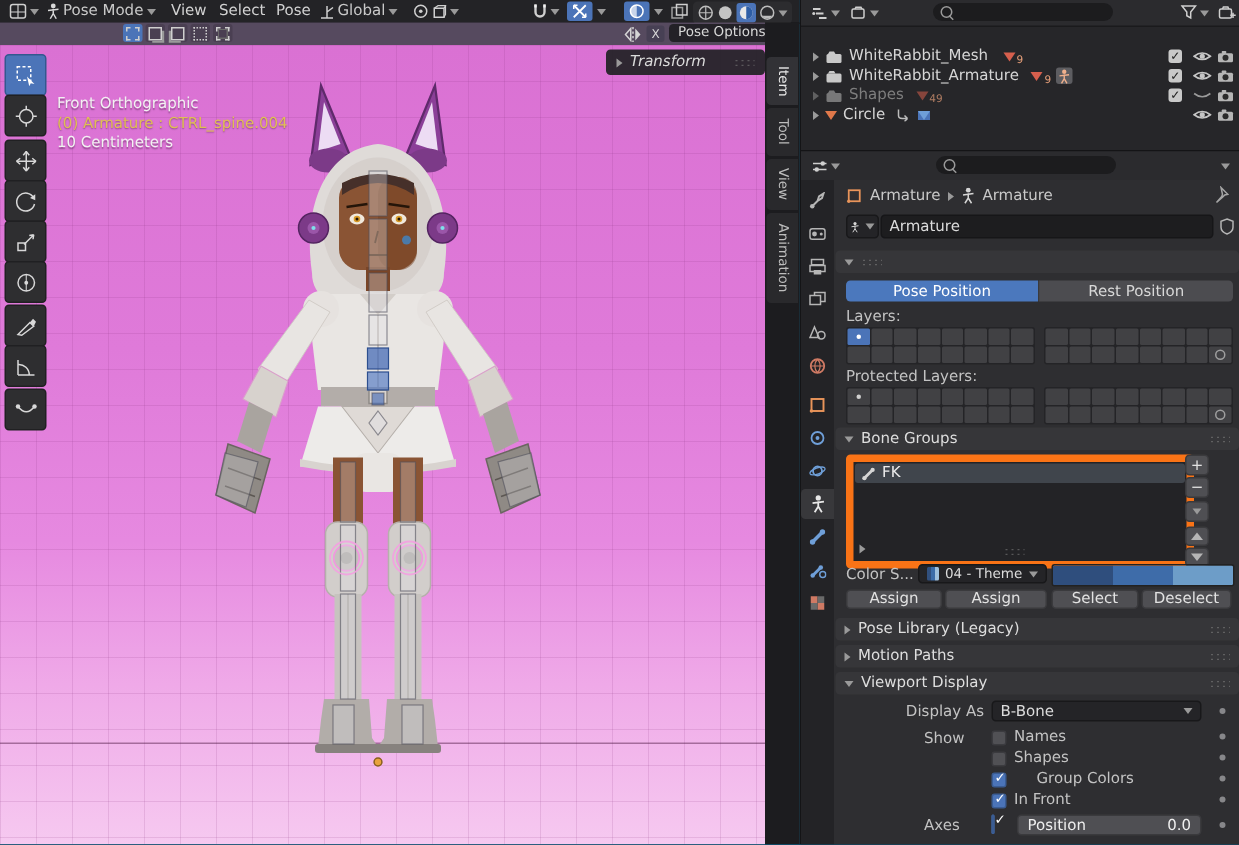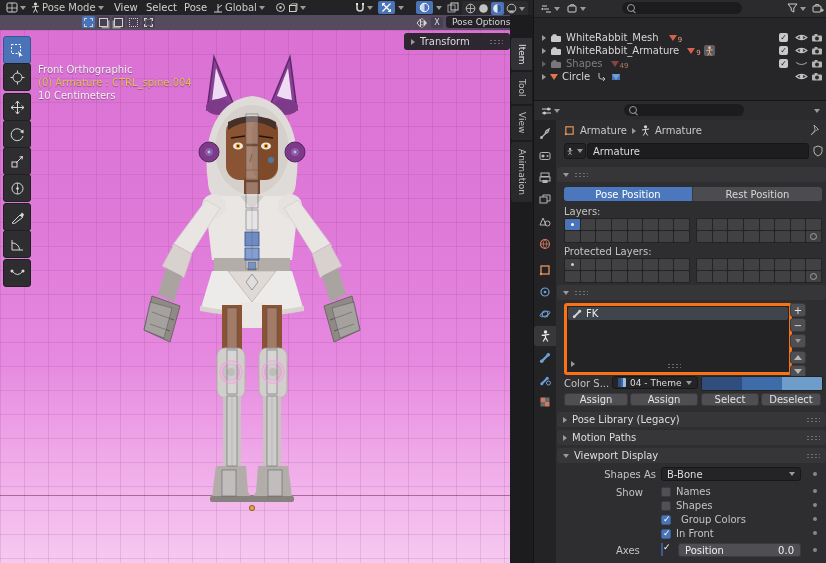--- a/index.html
+++ b/index.html
@@ -71,21 +71,21 @@
   .field{background:#1d1d1f;border:1px solid #161618;border-radius:3px;color:#dcdcdc;display:flex;align-items:center;padding:0 5px;box-sizing:border-box;}
   .drop{background:#242427;border:1px solid #18181a;border-radius:3px;color:#dcdcdc;display:flex;align-items:center;padding:0 5px;gap:4px;box-sizing:border-box;}
   .toggleL{background:#4b78bd;color:#fff;border-radius:3px 0 0 3px;display:flex;align-items:center;justify-content:center;}
   .toggleR{background:#4c4c50;color:#d8d8d8;border-radius:0 3px 3px 0;display:flex;align-items:center;justify-content:center;border-left:1px solid #3a3a3d;}
   .lgrid{display:grid;grid-template-columns:repeat(8,1fr);grid-template-rows:11px 11px;gap:1px;background:#242427;padding:1px;border-radius:2px;}
   .layer-cell{background:#414144;border-radius:1px;position:relative;}
   .layer-cell.on{background:#4b74b8;}
   .layer-cell.on::after{content:"";position:absolute;left:50%;top:50%;width:3px;height:3px;margin:-1.5px;border-radius:50%;background:#fff;}
   .layer-cell.dot::after{content:"";position:absolute;left:50%;top:50%;width:3px;height:3px;margin:-1.5px;border-radius:50%;background:#cfcfcf;}
   .layer-cell.ring::after{content:"";position:absolute;left:50%;top:50%;width:5px;height:5px;margin:-3.5px;border:1px solid #9f9f9f;border-radius:50%;}
-  .listbox{background:#232326;border:3px solid #f97316;border-radius:3px;}
+  .listbox{background:#232326;border:5px solid #f97316;border-radius:3px;}
   .listrow{background:#40454c;border-radius:2px;display:flex;align-items:center;gap:4px;padding:0 4px;color:#ececec;}
   .cb{width:10px;height:10px;border-radius:2px;background:#515155;border:1px solid #3b3b3f;box-sizing:border-box;position:relative;}
   .cb.checked{background:#4b74b8;border-color:#3a5c93;}
   .cb.checked::after{content:"✓";position:absolute;left:1px;top:-2px;color:#fff;font-size:9px;}
   .plabel{color:#c3c3c3;}
   .deco{width:4px;height:4px;border-radius:50%;background:#87878a;}
   .slider{background:#4f4f53;border:1px solid #3a3a3d;border-radius:3px;display:flex;align-items:center;justify-content:space-between;padding:0 6px;color:#efefef;box-sizing:border-box;}
   .swatch{width:8px;height:9px;border-radius:1px;background:linear-gradient(90deg,#31507e 33%,#3c6ca8 33% 66%,#9fc0dd 66%);}
   .cbar{display:flex;border-radius:2px;overflow:hidden;border:1px solid #222;}
   .cbar div{flex:1;height:100%;}
@@ -370,21 +370,21 @@
             <circle cx="2" cy="5" r="1.5" fill="#d8d8d8"></circle>
             <circle cx="13" cy="5" r="1.5" fill="#d8d8d8"></circle>
           </svg>
         </div>
     </div>
 
     <div class="r nw ovl1" style="left:38px;top:34px;">Front Orthographic</div>
     <div class="r nw ovl2" style="left:38px;top:47px;">(0) Armature : CTRL_spine.004</div>
     <div class="r nw ovl1" style="left:38px;top:60px;">10 Centimeters</div>
 
-    <div class="r collpanel" style="left:404px;top:3px;width:92px;">
+    <div class="r collpanel" style="left:404px;top:3px;width:92px;font-style:italic;">
       <span class="cvr"></span>
       <span class="nw" style="flex:1;">Transform</span>
       <span class="grip"></span>
     </div>
   </div>
 
   <div class="r gutter">
     <div class="vtab active" style="top:23px;height:32px;">Item</div>
     <div class="vtab" style="top:57px;height:32px;">Tool</div>
     <div class="vtab" style="top:91px;height:34px;">View</div>
@@ -736,20 +736,21 @@
             <div class="layer-cell"></div>
             <div class="layer-cell"></div>
             <div class="layer-cell"></div>
             <div class="layer-cell"></div>
             <div class="layer-cell ring"></div>
           </div>
 
         
         <div class="phead r" style="left:1px;top:165px;width:269px;box-sizing:border-box;">
           <span class="cvd"></span>
+          <span style="flex:1;">Bone Groups</span>
           <span class="grip"></span>
         </div>
         <div class="listbox r" style="left:8px;top:183px;width:222px;height:66px;">
           <div class="listrow" style="margin:1px;height:13px;">
             <svg width="10" height="10" viewBox="0 0 12 12">
                 <path d="M3 9 L9 3" stroke="#d5d5d5" stroke-width="2.2"></path>
                 <circle cx="2.7" cy="9.3" r="1.7" fill="#d5d5d5"></circle>
                 <circle cx="9.3" cy="2.7" r="1.7" fill="#d5d5d5"></circle>
               </svg>
             <span>FK</span>
@@ -797,39 +798,39 @@
           <span class="grip"></span>
         </div>
 
         
         <div class="phead r" style="left:1px;top:328px;width:269px;box-sizing:border-box;">
           <span class="cvd"></span>
           <span style="flex:1;">Viewport Display</span>
           <span class="grip"></span>
         </div>
 
-        <span class="r plabel" style="left:45px;top:349px;width:55px;text-align:right;">Shapes As</span>
+        <span class="r plabel" style="left:45px;top:349px;width:55px;text-align:right;">Display As</span>
         <div class="drop r" style="left:105px;top:347px;width:140px;height:14px;">
           <span style="flex:1;">B-Bone</span>
           <span class="cvd"></span>
         </div>
         <span class="deco r" style="left:257px;top:352px;"></span>
 
         <span class="r plabel" style="left:60px;top:367px;width:40px;text-align:left;">Show</span>
         <div class="r row" style="left:105px;top:366px;gap:5px;">
           <span class="cb"></span>
           <span class="plabel">Names</span>
         </div>
         <span class="deco r" style="left:257px;top:369px;"></span>
         <div class="r row" style="left:105px;top:380px;gap:5px;">
           <span class="cb"></span>
           <span class="plabel">Shapes</span>
         </div>
         <span class="deco r" style="left:257px;top:383px;"></span>
-        <div class="r row" style="left:105px;top:394px;gap:10px;">
+        <div class="r row" style="left:105px;top:394px;gap:20px;">
           <span class="cb checked"></span>
           <span class="plabel">Group Colors</span>
         </div>
         <span class="deco r" style="left:257px;top:397px;"></span>
         <div class="r row" style="left:105px;top:408px;gap:5px;">
           <span class="cb checked"></span>
           <span class="plabel">In Front</span>
         </div>
         <span class="deco r" style="left:257px;top:411px;"></span>
 

